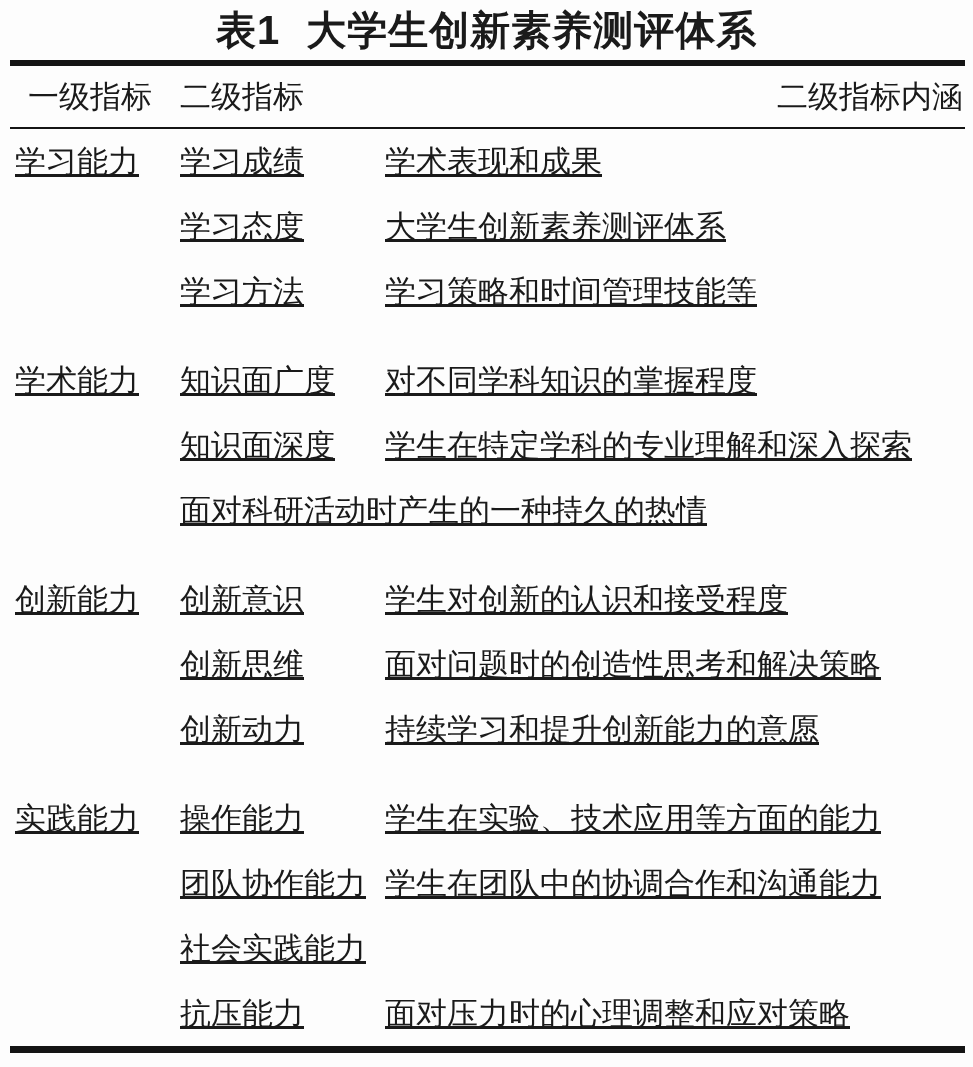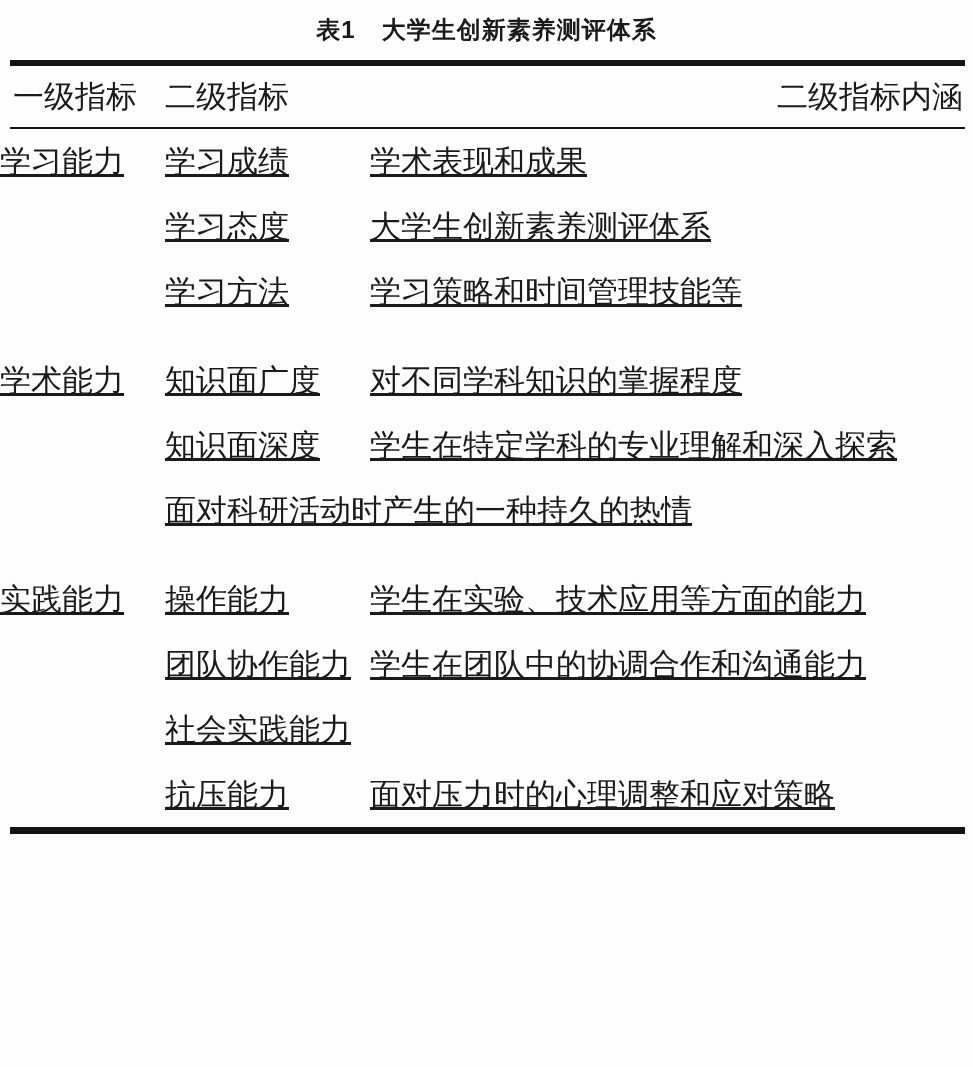--- a/index.html
+++ b/index.html
@@ -12,33 +12,34 @@
   }
   .page { width: 973px; height: 1067px; position: relative; }
 
   .title {
     height: 60px;
     display: flex;
     align-items: center;
     justify-content: center;
     font-family: "Liberation Sans", "DejaVu Sans", sans-serif;
     font-weight: bold;
-    font-size: 24px;
+    font-size: 40px;
     letter-spacing: 1px;
   }
   .title .gap { display: inline-block; width: 26px; }
 
   .rule { background: #141414; margin: 0 8px 0 10px; }
   .rule.thick-top { height: 6px; }
   .rule.thin { height: 2px; }
   .rule.thick-bottom { height: 7px; }
 
   .grid-row {
     display: grid;
     grid-template-columns: 165px 205px 1fr;
+    padding-left: 15px;
     padding-right: 10px;
     align-items: center;
     font-size: 31px;
   }
 
   .header-row { height: 61px; }
   .header-row .h1 { padding-left: 13px; }
   .header-row .h2 { text-align: left; }
   .header-row .h3 { text-align: right; }
 
@@ -99,20 +100,37 @@
         <div class="cell"></div>
         <div class="cell">知识面深度</div>
         <div class="cell">学生在特定学科的专业理解和深入探索</div>
       </div>
       <div class="grid-row row">
         <div class="cell"></div>
         <div class="cell">面对科研活动时产生的一种持久的热情</div>
       </div>
     </div>
 
+    <div class="group">
+      <div class="grid-row row">
+        <div class="cell">创新能力</div>
+        <div class="cell">创新意识</div>
+        <div class="cell">学生对创新的认识和接受程度</div>
+      </div>
+      <div class="grid-row row">
+        <div class="cell"></div>
+        <div class="cell">创新思维</div>
+        <div class="cell">面对问题时的创造性思考和解决策略</div>
+      </div>
+      <div class="grid-row row">
+        <div class="cell"></div>
+        <div class="cell">创新动力</div>
+        <div class="cell">持续学习和提升创新能力的意愿</div>
+      </div>
+    </div>
 
     <div class="group">
       <div class="grid-row row">
         <div class="cell">实践能力</div>
         <div class="cell">操作能力</div>
         <div class="cell">学生在实验、技术应用等方面的能力</div>
       </div>
       <div class="grid-row row">
         <div class="cell"></div>
         <div class="cell">团队协作能力</div>

